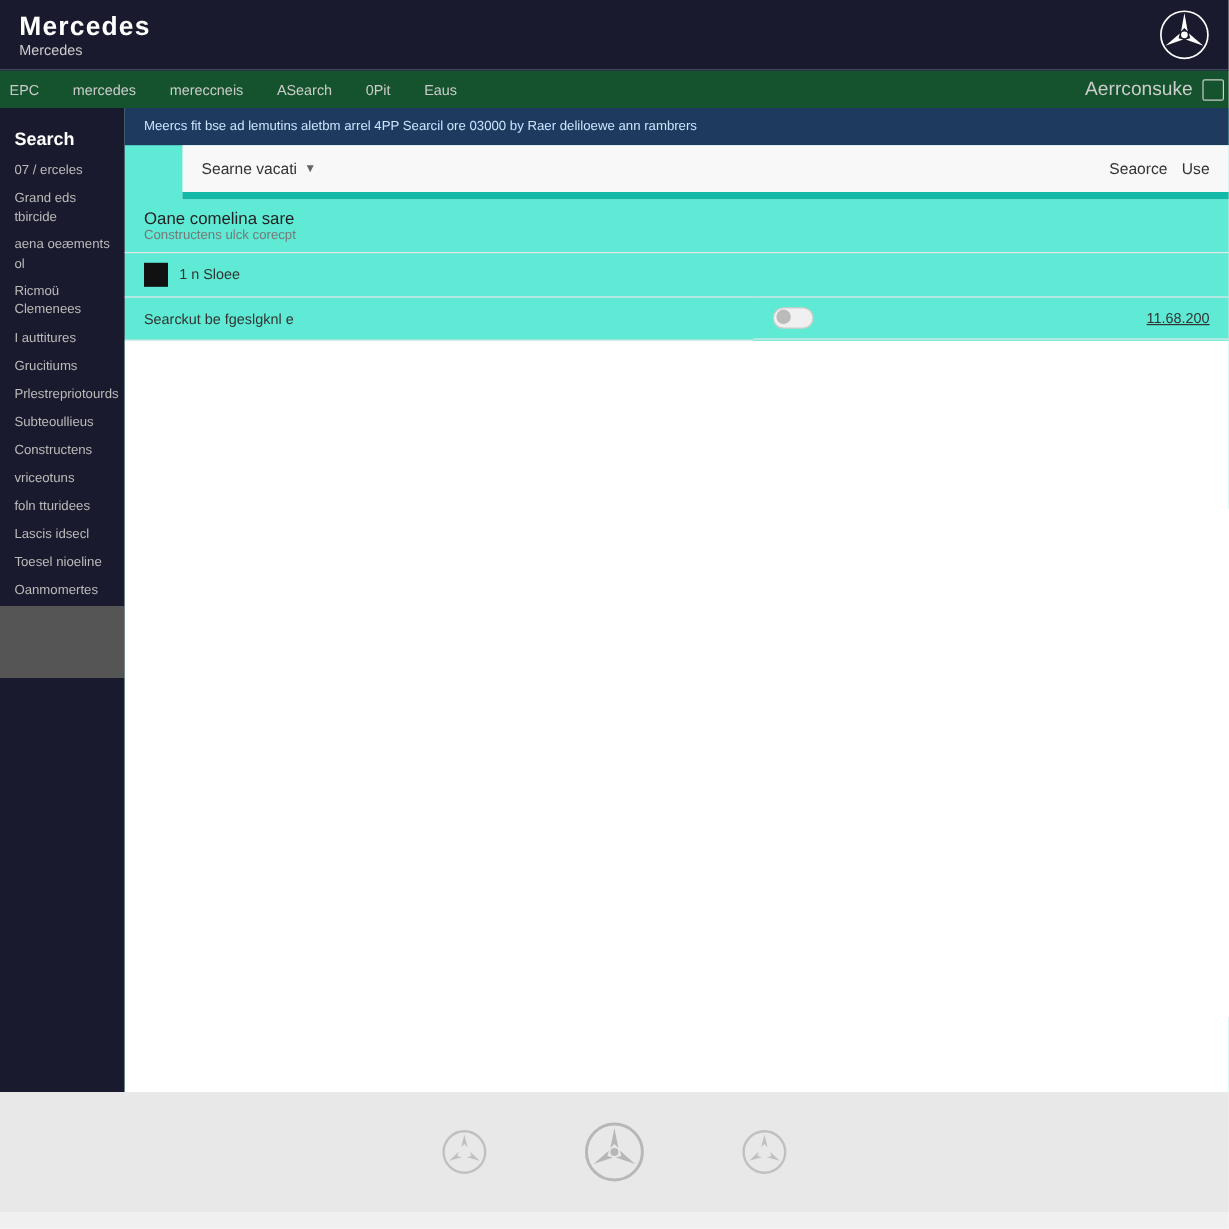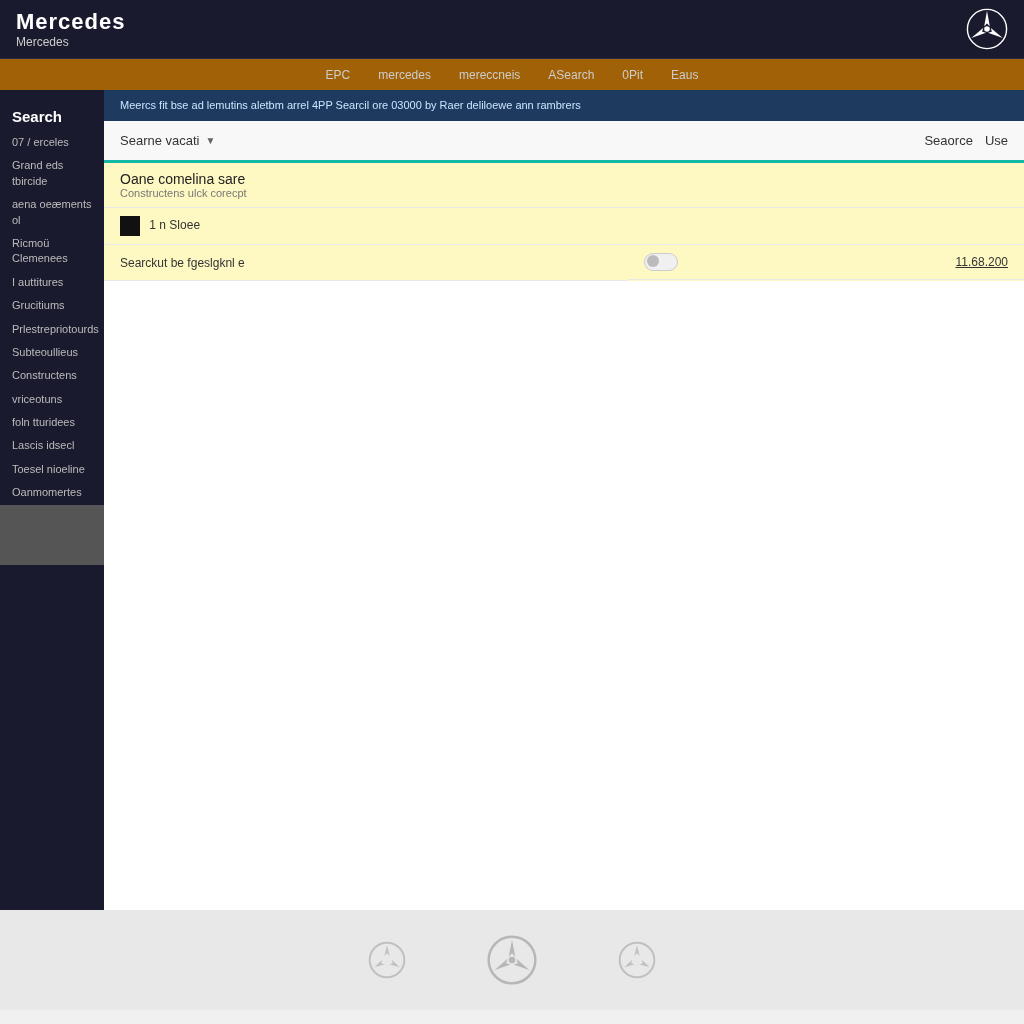--- a/index.html
+++ b/index.html
@@ -29,28 +29,27 @@
       align-items: center;
       gap: 12px;
     }
     .mercedes-star {
       width: 42px;
       height: 42px;
     }
 
     
     .nav-bar {
-      background: #a16207;
+      background: #14532d;
       border-top: 1px solid #2a2a4a;
-      padding: 0 20px;
+      padding: 0 4px;
       display: flex;
       align-items: center;
       justify-content: space-between;
       height: 32px;
-      flex-direction: column;
     }
     .nav-bar-left {
       display: flex;
       gap: 20px;
     }
     .nav-item {
       color: #ccc;
       font-size: 12px;
       cursor: pointer;
       padding: 0 4px;
@@ -100,42 +99,43 @@
     }
     .sidebar-bottom {
       background: #555;
       height: 60px;
       margin-top: auto;
     }
 
     
     .content-area {
       flex: 1;
-      background: #fef9c3;
+      background: #5eead4;
       display: flex;
       flex-direction: column;
     }
 
     
     .info-banner {
       background: #1e3a5f;
       color: #cce4ff;
       font-size: 11px;
       padding: 8px 16px;
       line-height: 1.4;
     }
 
     
     .search-form-area {
       padding: 12px 16px;
       background: #f8f8f8;
-      border-bottom: 3px solid #14b8a6;
+      border-bottom: 6px solid #14b8a6;
       display: flex;
       align-items: center;
       justify-content: space-between;
+      margin-left: 48px;
     }
     .search-variant-selector {
       display: flex;
       align-items: center;
       gap: 6px;
       font-size: 13px;
       color: #333;
     }
     .dropdown-arrow {
       font-size: 10px;

